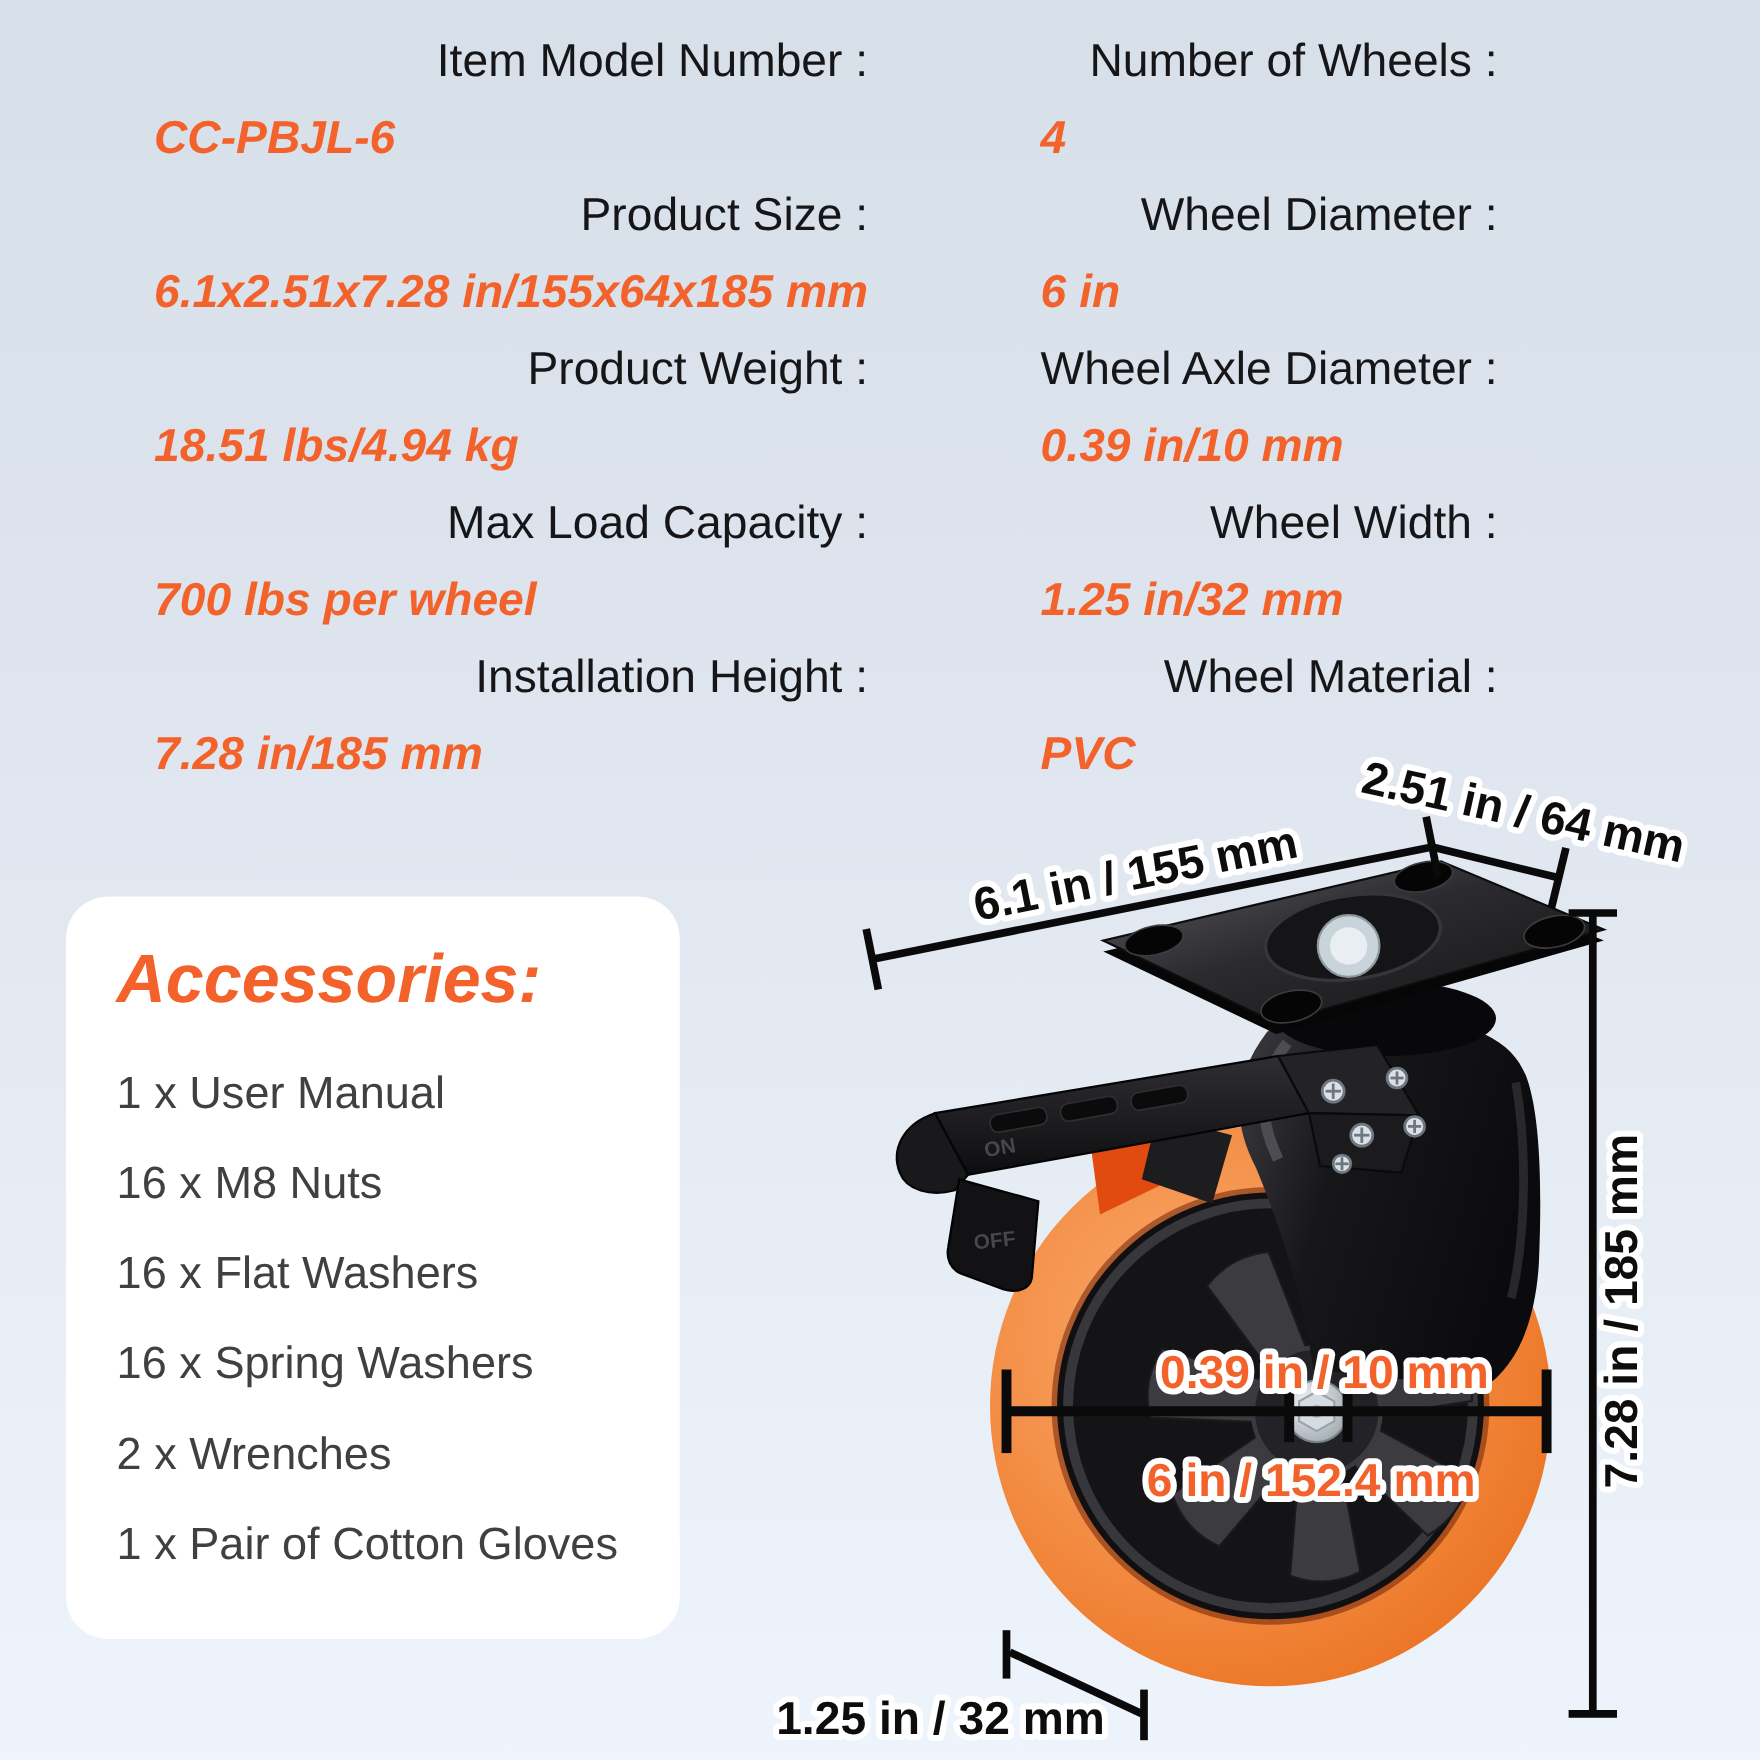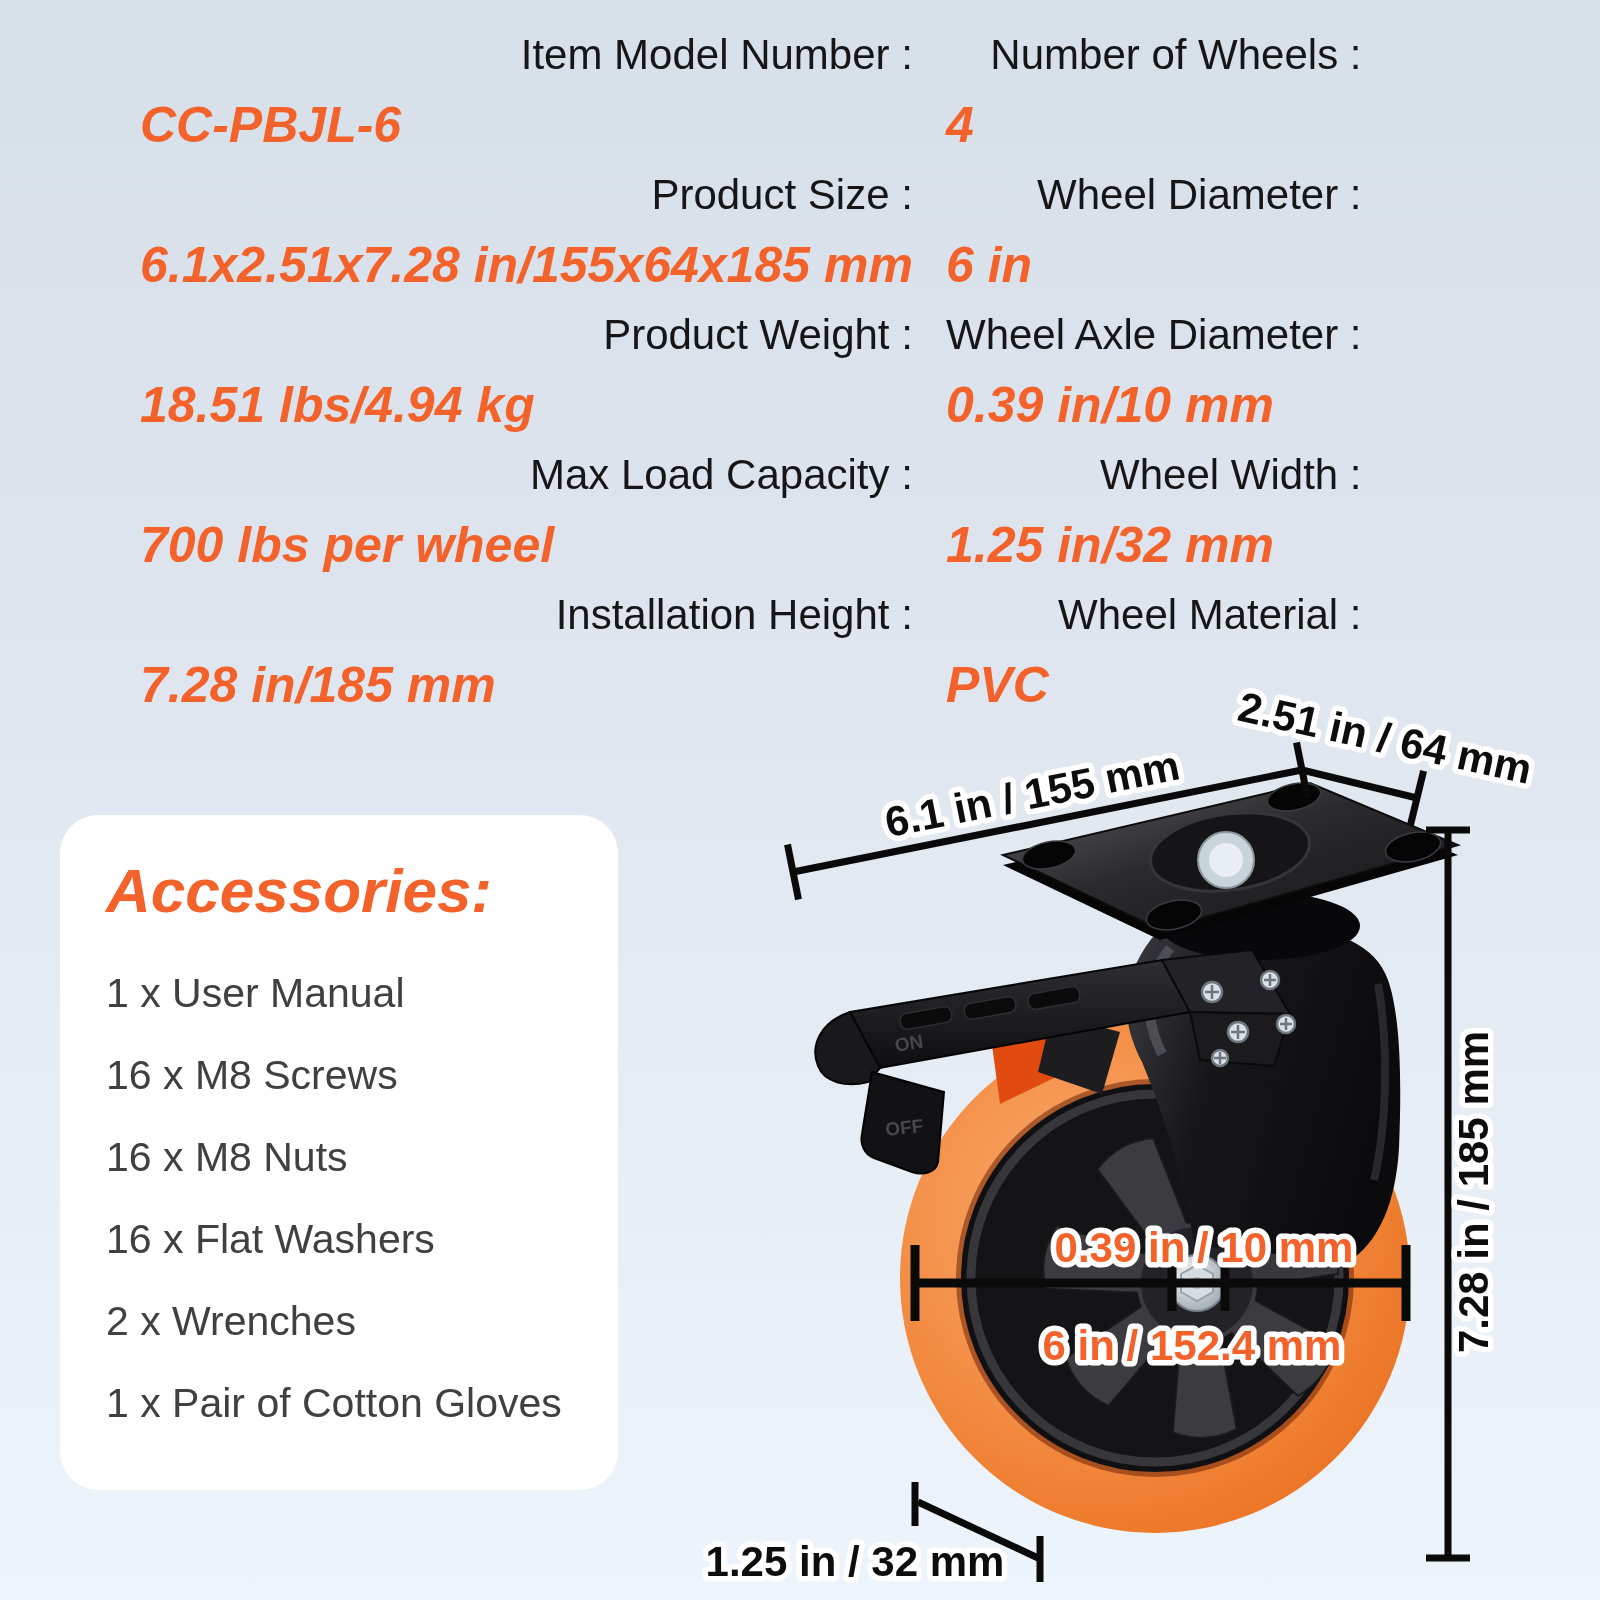--- a/index.html
+++ b/index.html
@@ -5,21 +5,21 @@
   html,body{margin:0;padding:0;}
   .stage{
     position:relative;width:1600px;height:1600px;overflow:hidden;
     background:linear-gradient(180deg,#d7dfe9 0%,#dde4ed 35%,#e6edf5 70%,#eef4fc 100%);
     font-family:"Liberation Sans",sans-serif;
   }
   .spec-col{position:absolute;top:20px;}
   .spec-col.left{left:140px;}
   .spec-col.right{left:946px;}
   .spec-label{height:70px;line-height:70px;font-size:42px;color:#161618;white-space:nowrap;text-align:right;}
-  .spec-value{height:70px;line-height:70px;font-size:50px;color:#f2622a;font-weight:bold;font-style:italic;white-space:nowrap;}
+  .spec-value{height:70px;line-height:70px;font-size:42px;color:#f2622a;font-weight:bold;font-style:italic;white-space:nowrap;}
   .acc-card{
     position:absolute;left:60px;top:815px;width:558px;height:675px;
     background:#ffffff;border-radius:38px;
   }
   .acc-title{padding:40px 0 0 46px;font-size:62px;font-weight:bold;font-style:italic;color:#f2622a;}
   .acc-list{padding:26px 0 0 46px;}
   .acc-item{height:82px;line-height:82px;font-size:41px;color:#404040;white-space:nowrap;}
   .caster-svg{position:absolute;left:700px;top:680px;}
   .dim-text{font-size:42px;font-weight:bold;fill:#0d0d0d;stroke:#ffffff;stroke-width:11px;paint-order:stroke;stroke-linejoin:round;}
   .dim-text.orange{fill:#f2622a;}
@@ -55,23 +55,23 @@
     <div class="spec-label">Wheel Width :</div>
     <div class="spec-value">1.25 in/32 mm</div>
     <div class="spec-label">Wheel Material :</div>
     <div class="spec-value">PVC</div>
   </div>
 
   <div class="acc-card">
     <div class="acc-title">Accessories:</div>
     <div class="acc-list">
       <div class="acc-item">1 x User Manual</div>
-      <div class="acc-item">16 x M8 Screws</div>
       <div class="acc-item">16 x M8 Nuts</div>
       <div class="acc-item">16 x Flat Washers</div>
+      <div class="acc-item">16 x Spring Washers</div>
       <div class="acc-item">2 x Wrenches</div>
       <div class="acc-item">1 x Pair of Cotton Gloves</div>
     </div>
   </div>
 
   <svg class="caster-svg" width="900" height="920" viewBox="0 0 900 920">
     <defs>
       <radialGradient id="gTread" cx="38%" cy="38%" r="78%">
         <stop offset="0%" stop-color="#f9ab6e"></stop>
         <stop offset="45%" stop-color="#f4914a"></stop>

